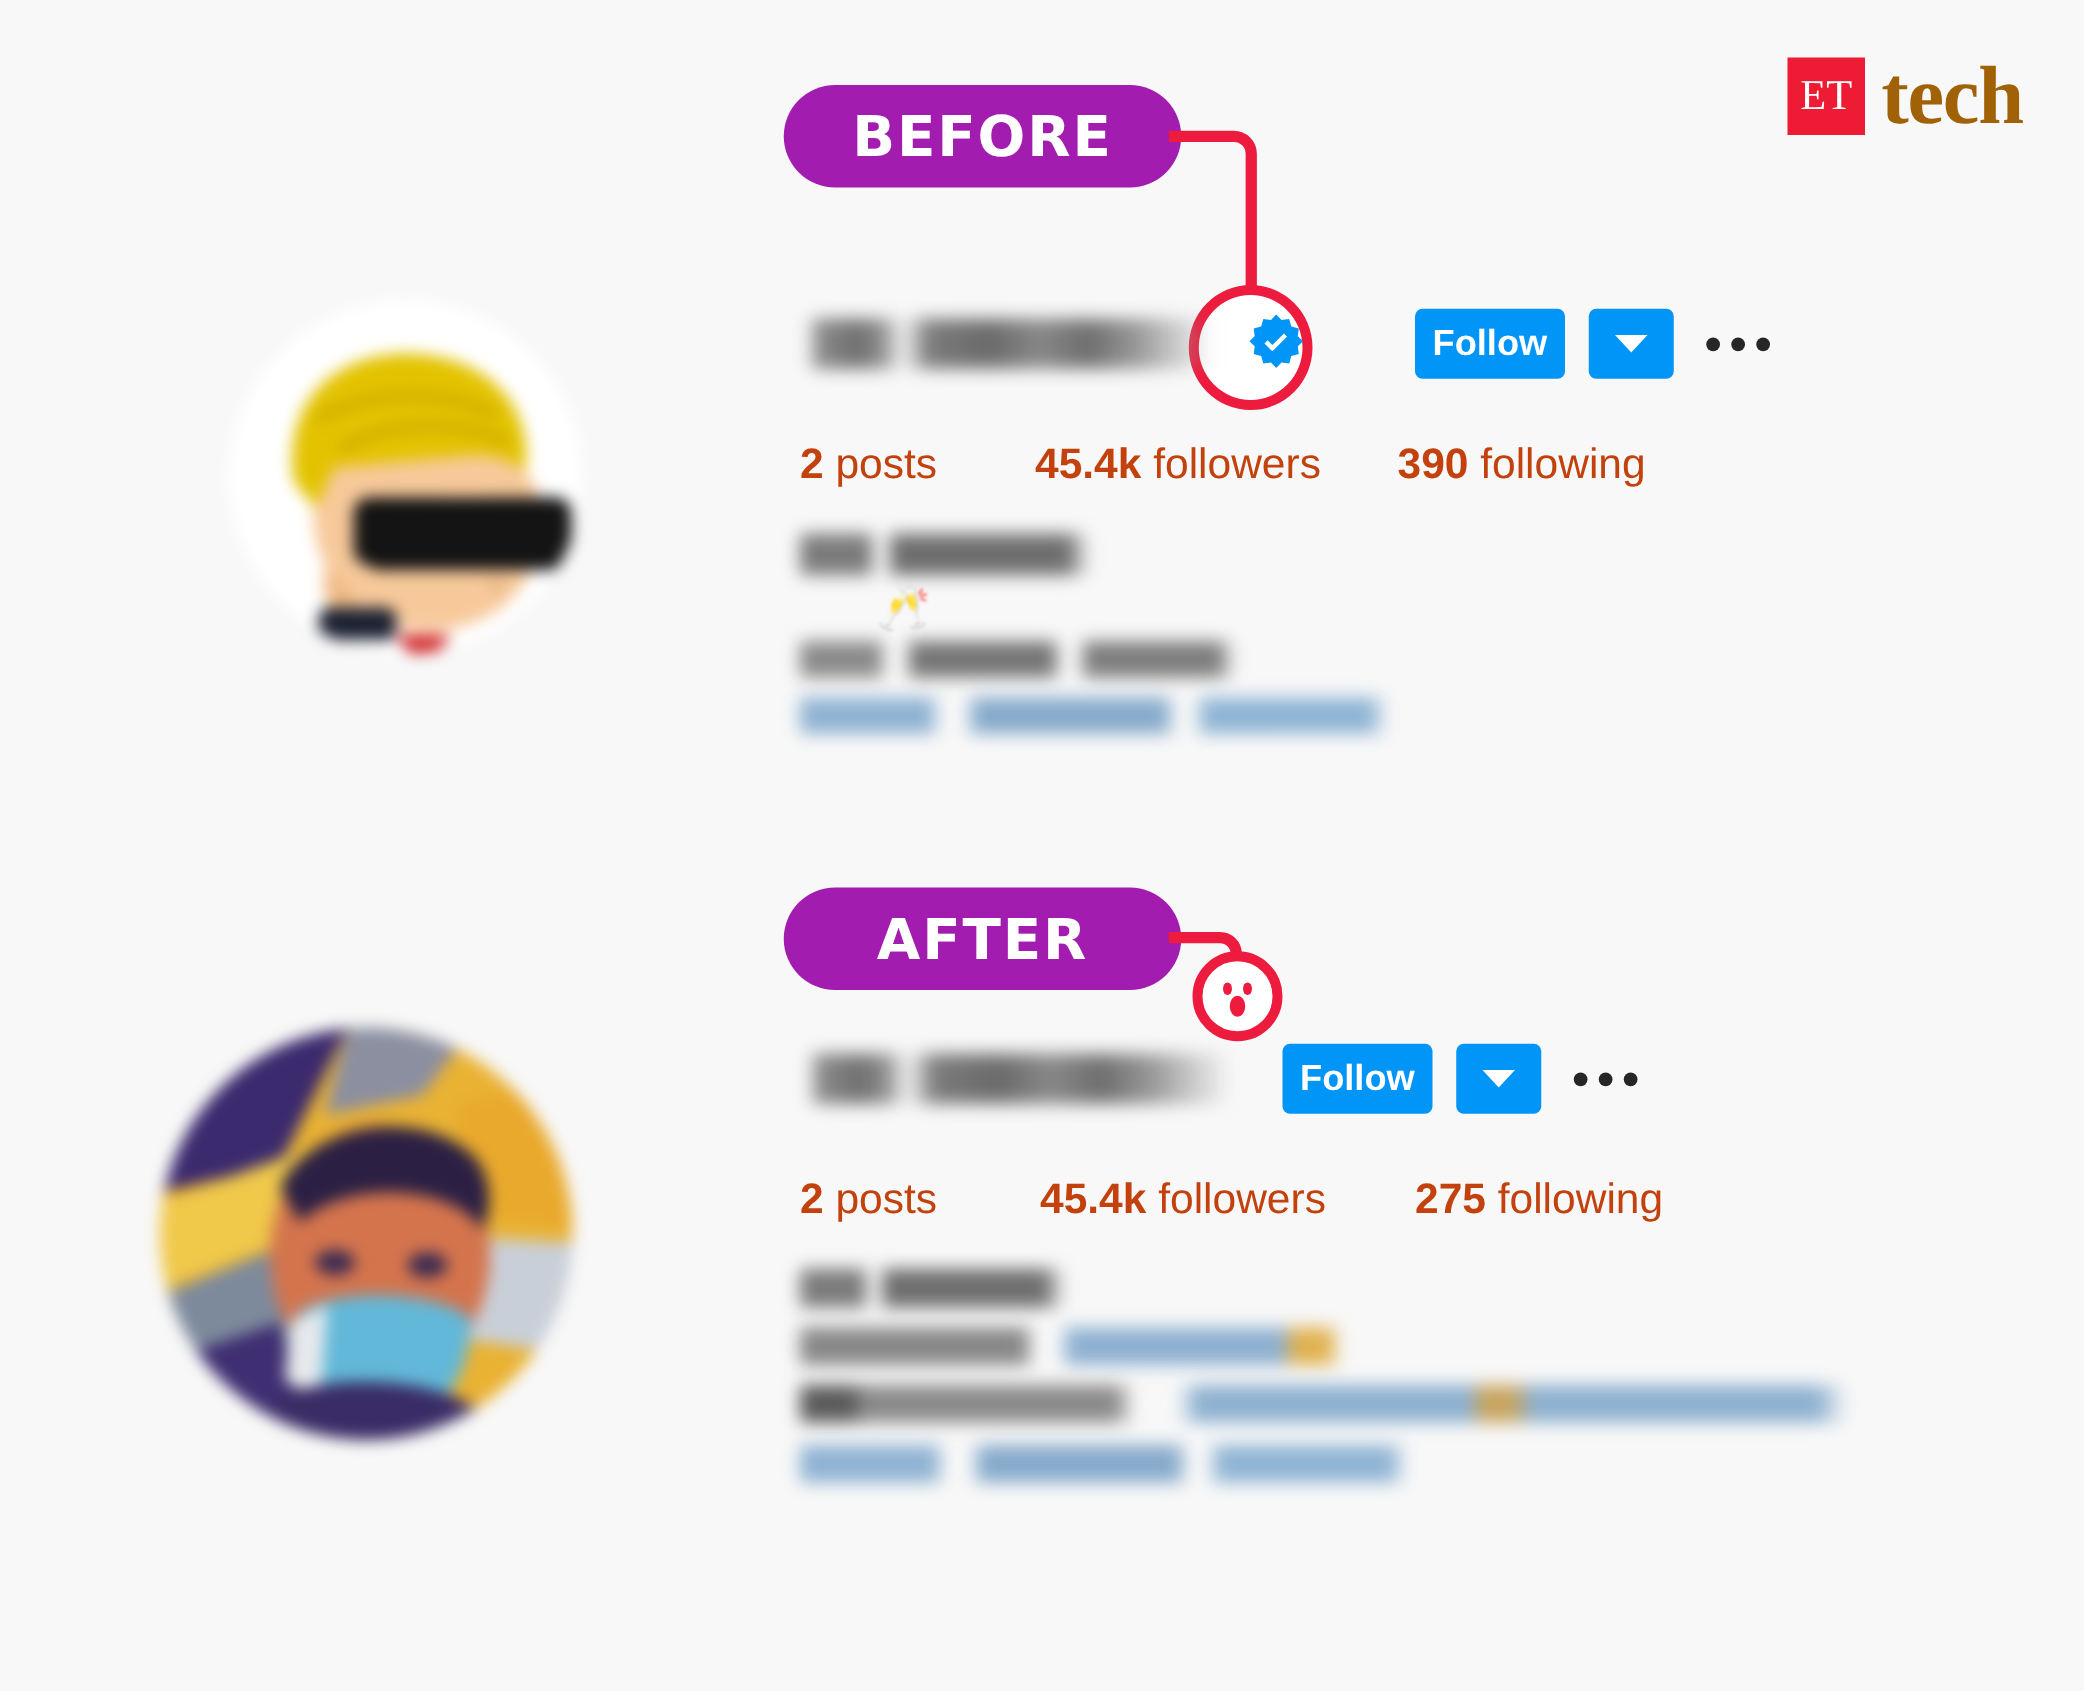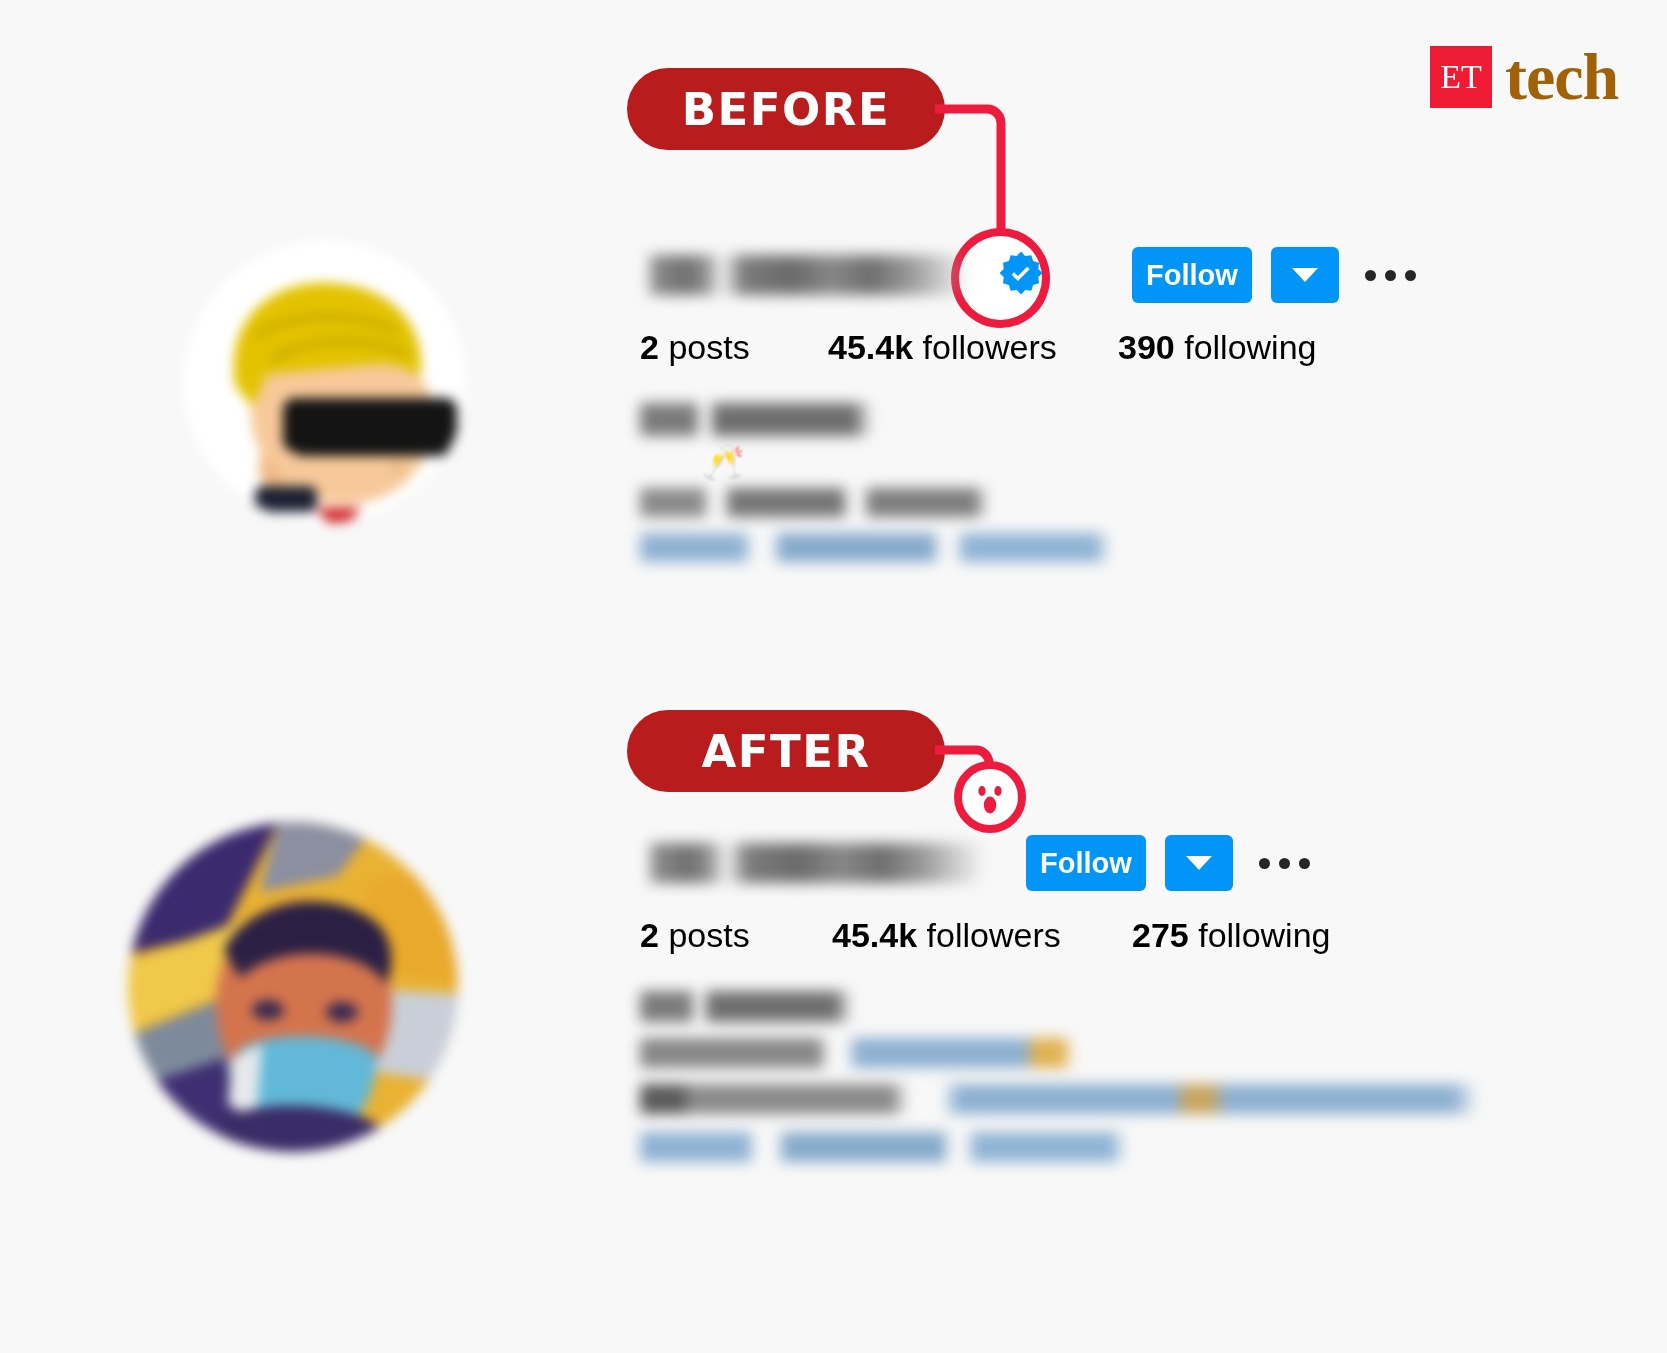--- a/index.html
+++ b/index.html
@@ -46,21 +46,21 @@
     font-size: 66px;
     font-weight: 700;
     color: #a16207;
     line-height: 0.95;
     letter-spacing: -1px;
   }
 
   
   .pill {
     position: absolute;
-    background: #b91c1c;
+    background: #a21caf;
     border-radius: 48px;
     height: 82px;
     display: flex;
     align-items: center;
     justify-content: center;
   }
   .pill-label {
     color: #ffffff;
     font-family: "DejaVu Sans", sans-serif;
     font-weight: 700;
@@ -159,22 +159,22 @@
     width: 11px; height: 11px;
     border-radius: 50%;
     background: #262626;
     display: block;
   }
 
   
   .stats {
     display: flex;
     font-size: 34px;
-    color: #000000;
-    margin-top: 18px;
+    color: #c2410c;
+    margin-top: 42px;
   }
   .stats .stat { white-space: nowrap; }
   .stats .stat b { font-weight: 700; }
   .stats .stat span { font-weight: 400; }
   #stats-before .stat:nth-child(1) { width: 188px; }
   #stats-before .stat:nth-child(2) { width: 290px; }
   #stats-after  .stat:nth-child(1) { width: 192px; }
   #stats-after  .stat:nth-child(2) { width: 300px; }
 
   

